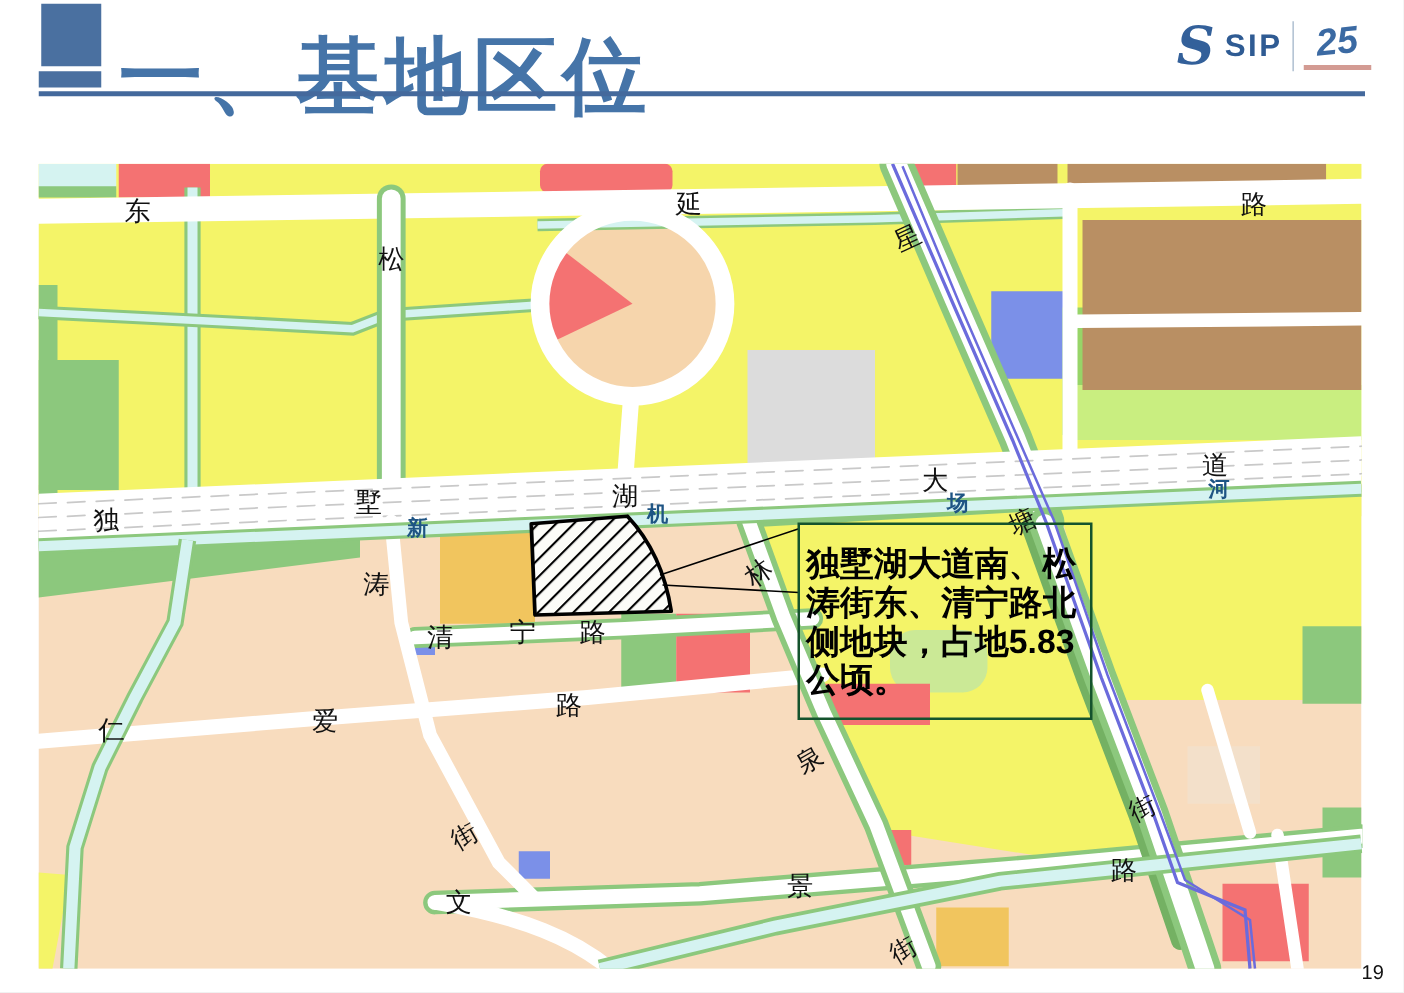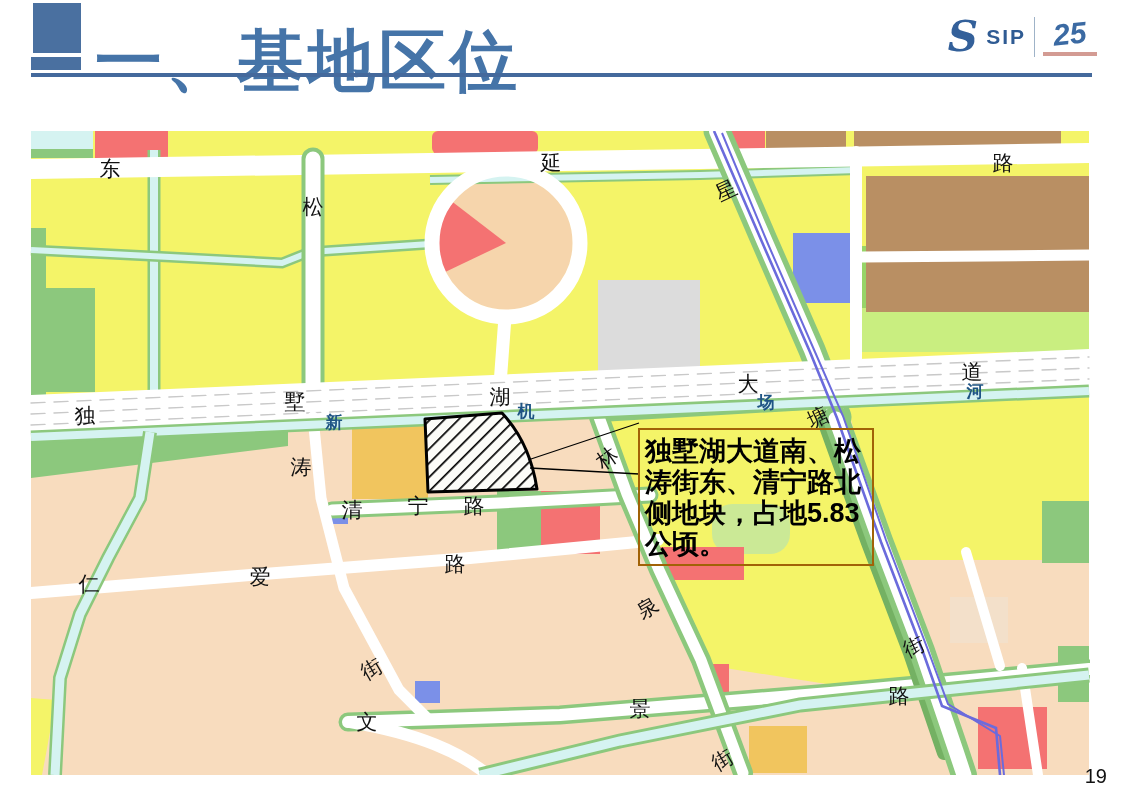--- a/index.html
+++ b/index.html
@@ -8,38 +8,38 @@
   
   .hdr-square{position:absolute;left:33px;top:3px;width:48px;height:50px;background:#4A70A0;}
   .hdr-bar{position:absolute;left:31px;top:57px;width:50px;height:13px;background:#4A70A0;}
   .hdr-rule{position:absolute;left:31px;top:73px;width:1061px;height:4px;background:#44699C;}
   .hdr-title{position:absolute;left:95px;top:16px;font-size:67px;font-weight:bold;color:#4574A8;
              letter-spacing:4px;white-space:nowrap;}
   
   .logo{position:absolute;right:26px;top:16px;display:flex;align-items:center;gap:8px;}
   .logo-s{font-family:"DejaVu Serif",serif;font-style:italic;font-weight:bold;font-size:42px;
           color:#33609A;line-height:1;}
-  .logo-sip{font-weight:bold;font-size:21px;color:#2F5B93;letter-spacing:2px;}
+  .logo-sip{font-weight:bold;font-size:25px;color:#2F5B93;letter-spacing:2px;}
   .logo-div{width:1px;height:40px;background:#9FB3C8;}
   .logo-25wrap{display:flex;flex-direction:column;align-items:center;}
   .logo-25{font-style:italic;font-weight:bold;font-size:30px;color:#3B6AA3;transform:rotate(-6deg);line-height:1;}
   .logo-smalltext{width:54px;height:4px;margin-top:3px;background:#C4796F;opacity:.75;}
   
   .subtitle{position:absolute;left:40px;top:88px;font-size:21px;color:#000;white-space:nowrap;}
   .subtitle b{font-weight:bold;}
   
   .map{position:absolute;left:30px;top:131px;width:1060px;height:644px;}
   .map svg{display:block;}
   text.rd{font:21px "Liberation Sans",sans-serif;fill:#111;text-anchor:middle;}
   text.wt{font:bold 17px "Liberation Sans",sans-serif;fill:#1E5484;text-anchor:middle;}
   
-  .callout{position:absolute;left:638px;top:428px;width:222px;height:122px;border:2px solid #a16207;
-           background:transparent;padding:6px 5px;font-size:27px;line-height:31px;font-weight:bold;
+  .callout{position:absolute;left:638px;top:418px;width:222px;height:122px;border:2px solid #14532d;
+           background:transparent;padding:16px 5px;font-size:27px;line-height:31px;font-weight:bold;
            color:#000;}
-  .pagenum{position:absolute;right:16px;bottom:6px;font-size:20px;color:#111;}
+  .pagenum{position:absolute;right:16px;bottom:6px;font-size:16px;color:#111;}
 </style>
 </head>
 <body>
 
 <div class="slide">
 
   <div class="hdr-square"></div>
   <div class="hdr-bar"></div>
   <div class="hdr-title">一、基地区位</div>
   <div class="hdr-rule"></div>

